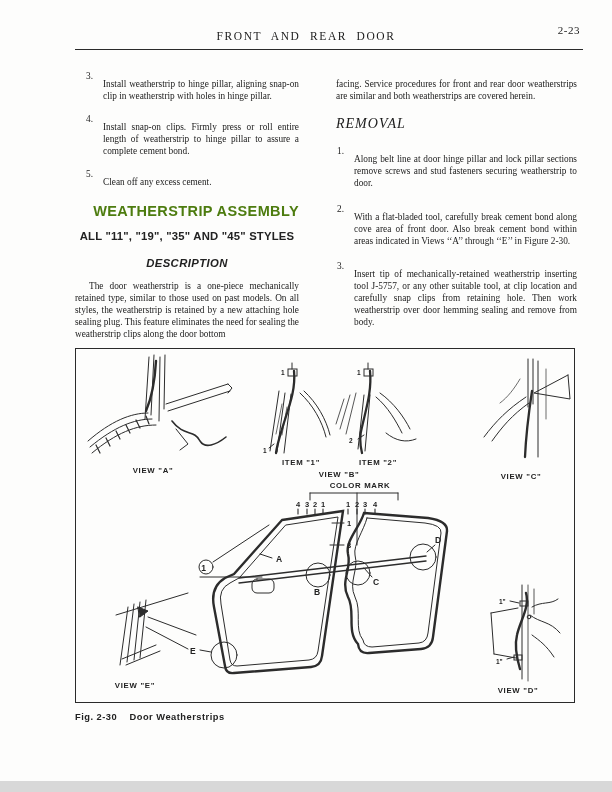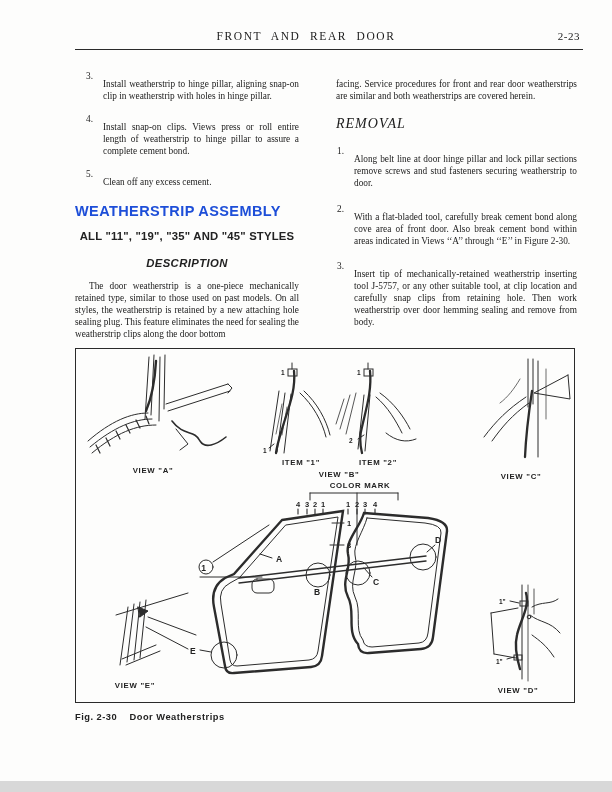--- a/index.html
+++ b/index.html
@@ -1,32 +1,32 @@
 <!DOCTYPE html>
 <html><head>
 <meta charset="utf-8">
 <style>
   html,body{margin:0;padding:0;background:#d8d8d8;}
   .page{position:relative;width:612px;height:781px;background:#fdfdfc;margin:0 auto;
         font-family:"Liberation Serif",serif;color:#1b1b1b;overflow:hidden;}
   
   .hdr-title{position:absolute;top:30px;left:0;width:612px;text-align:center;
              font-size:11.5px;letter-spacing:1.6px;word-spacing:5px;}
-  .hdr-page{position:absolute;top:30px;left:520px;width:60px;text-align:right;font-size:11px;letter-spacing:.5px;}
+  .hdr-page{position:absolute;top:24px;left:520px;width:60px;text-align:right;font-size:11px;letter-spacing:.5px;}
   .hdr-rule{position:absolute;top:49px;left:75px;width:508px;height:0;border-top:1.6px solid #2a2a2a;}
   
   .col{position:absolute;font-size:9.3px;line-height:12.1px;text-align:justify;}
   .col-left{left:75px;top:70px;width:224px;}
   .col-right{left:336px;top:78px;width:241px;}
   .step{display:flex;margin:0 0 11px 11px;}
   .col-right .step{margin-left:1px;margin-bottom:13px;}
   .step .num{flex:0 0 17px;}
   .step .stext{flex:1;text-align:justify;margin-top:8px;}
-  .h-asm{margin:16px 0 0 0;text-align:left;font-family:"Liberation Sans",sans-serif;
-         font-weight:bold;font-size:14.5px;letter-spacing:.4px;color:#1d4ed8;}
+  .h-asm{margin:16px 0 0 0;text-align:right;font-family:"Liberation Sans",sans-serif;
+         font-weight:bold;font-size:14.5px;letter-spacing:.4px;color:#4d7c0f;}
   .h-styles{margin:13px 0 0 0;text-align:center;font-family:"Liberation Sans",sans-serif;
             font-weight:bold;font-size:11.3px;letter-spacing:.2px;color:#222;}
   .h-desc{margin:15px 0 0 0;text-align:center;font-family:"Liberation Sans",sans-serif;
           font-weight:bold;font-size:11.3px;letter-spacing:.4px;color:#222;font-style:italic;}
   .para{margin:11px 0 0 0;}
   .para.indent{text-indent:14px;}
   .h-removal{margin:16px 0 15px 0;font-style:italic;font-size:14px;letter-spacing:1px;}
   
   .figbox{position:absolute;left:75px;top:348px;width:498px;height:353px;border:1.6px solid #2a2a2a;background:#fdfdfc;}
   .figbox svg{position:absolute;left:0;top:0;}
@@ -48,21 +48,21 @@
   <div class="hdr-page">2-23</div>
   <div class="hdr-rule"></div>
 
   <div class="col col-left">
     <div class="step">
       <span class="num">3.</span>
       <span class="stext">Install weatherstrip to hinge pillar, aligning snap-on clip in weatherstrip with holes in hinge pillar.</span>
     </div>
     <div class="step">
       <span class="num">4.</span>
-      <span class="stext">Install snap-on clips.  Views press or roll entire length of weatherstrip to hinge pillar to assure a complete cement bond.</span>
+      <span class="stext">Install snap-on clips.  Firmly press or roll entire length of weatherstrip to hinge pillar to assure a complete cement bond.</span>
     </div>
     <div class="step">
       <span class="num">5.</span>
       <span class="stext">Clean off any excess cement.</span>
     </div>
     <div class="h-asm">WEATHERSTRIP ASSEMBLY</div>
     <div class="h-styles">ALL "11", "19", "35" AND "45" STYLES</div>
     <div class="h-desc">DESCRIPTION</div>
     <div class="para indent">The door weatherstrip is a one-piece mechanically retained type, similar to those used on past models.  On all styles, the weatherstrip is retained by a new attaching hole sealing plug. This feature eliminates the need for sealing the weatherstrip clips along the door bottom</div>
   </div>

